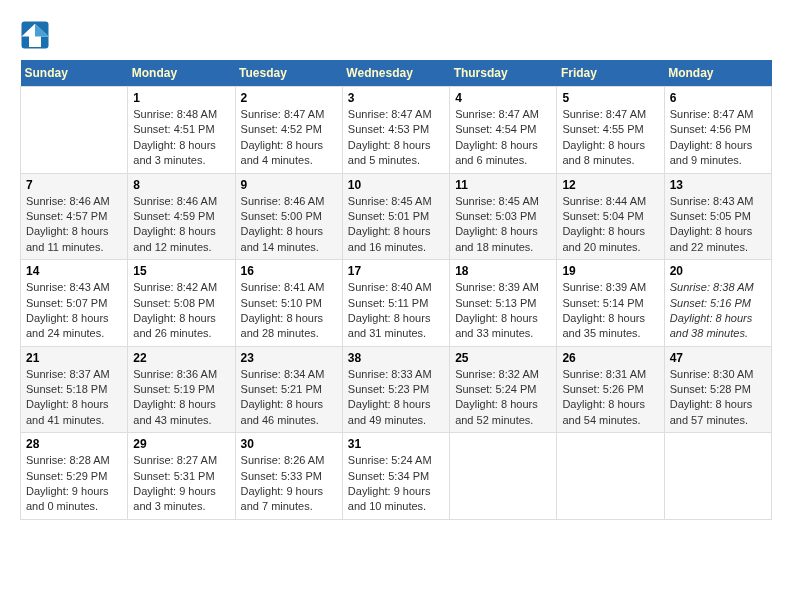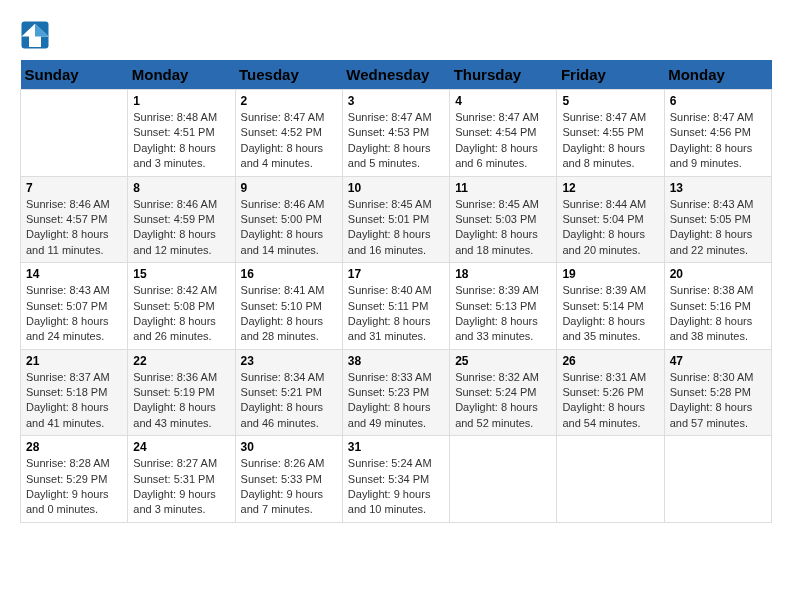--- a/index.html
+++ b/index.html
@@ -47,24 +47,24 @@
       color: #555;
       font-weight: bold;
     }
     table {
       width: 100%;
       border-collapse: collapse;
       font-size: 11px;
     }
     thead tr th {
       background-color: #2a6ab0;
-      color: #000000;
+      color: #fef9c3;
       padding: 6px 4px;
       text-align: left;
-      font-size: 15px;
+      font-size: 12px;
       font-weight: bold;
     }
     tbody tr td {
       vertical-align: top;
       padding: 4px 5px;
       border: 1px solid #ddd;
       width: calc(100% / 7);
       min-height: 80px;
     }
     tbody tr:nth-child(even) td {
@@ -256,21 +256,21 @@
         </td>
         <td>
           <span class="day-number">19</span>
           <div class="day-info" style="white-space: pre-line;">Sunrise: 8:39 AM
 Sunset: 5:14 PM
 Daylight: 8 hours
 and 35 minutes.</div>
         </td>
         <td>
           <span class="day-number">20</span>
-          <div class="day-info" style="white-space: pre-line;">Sunrise: 8:38 AM
+          <div class="day-info" style="white-space: pre-line; font-style: italic;">Sunrise: 8:38 AM
 Sunset: 5:16 PM
 Daylight: 8 hours
 and 38 minutes.</div>
         </td>
       </tr>
       <tr>
         <td>
           <span class="day-number">21</span>
           <div class="day-info" style="white-space: pre-line;">Sunrise: 8:37 AM
 Sunset: 5:18 PM
@@ -322,21 +322,21 @@
       </tr>
       <tr>
         <td>
           <span class="day-number">28</span>
           <div class="day-info" style="white-space: pre-line;">Sunrise: 8:28 AM
 Sunset: 5:29 PM
 Daylight: 9 hours
 and 0 minutes.</div>
         </td>
         <td>
-          <span class="day-number">24</span>
+          <span class="day-number">29</span>
           <div class="day-info" style="white-space: pre-line;">Sunrise: 8:27 AM
 Sunset: 5:31 PM
 Daylight: 9 hours
 and 3 minutes.</div>
         </td>
         <td>
           <span class="day-number">30</span>
           <div class="day-info" style="white-space: pre-line;">Sunrise: 8:26 AM
 Sunset: 5:33 PM
 Daylight: 9 hours

